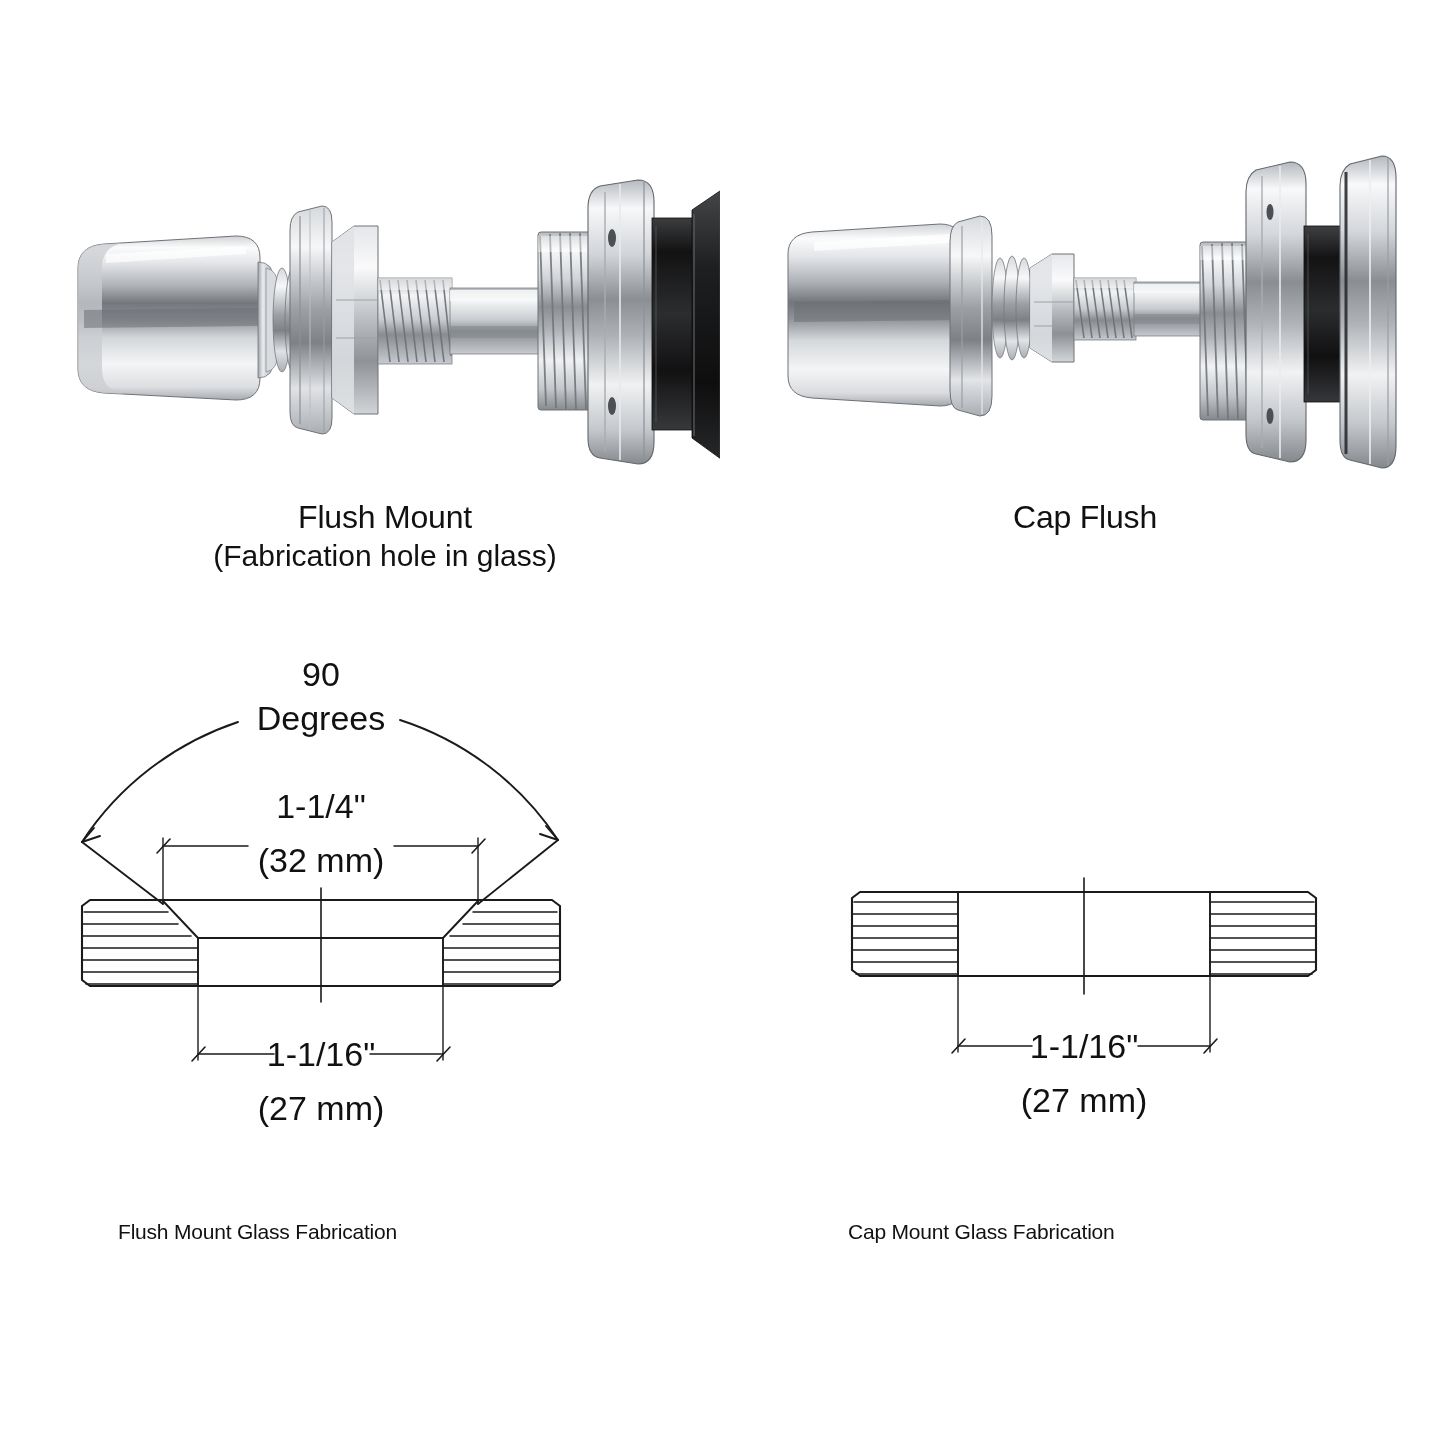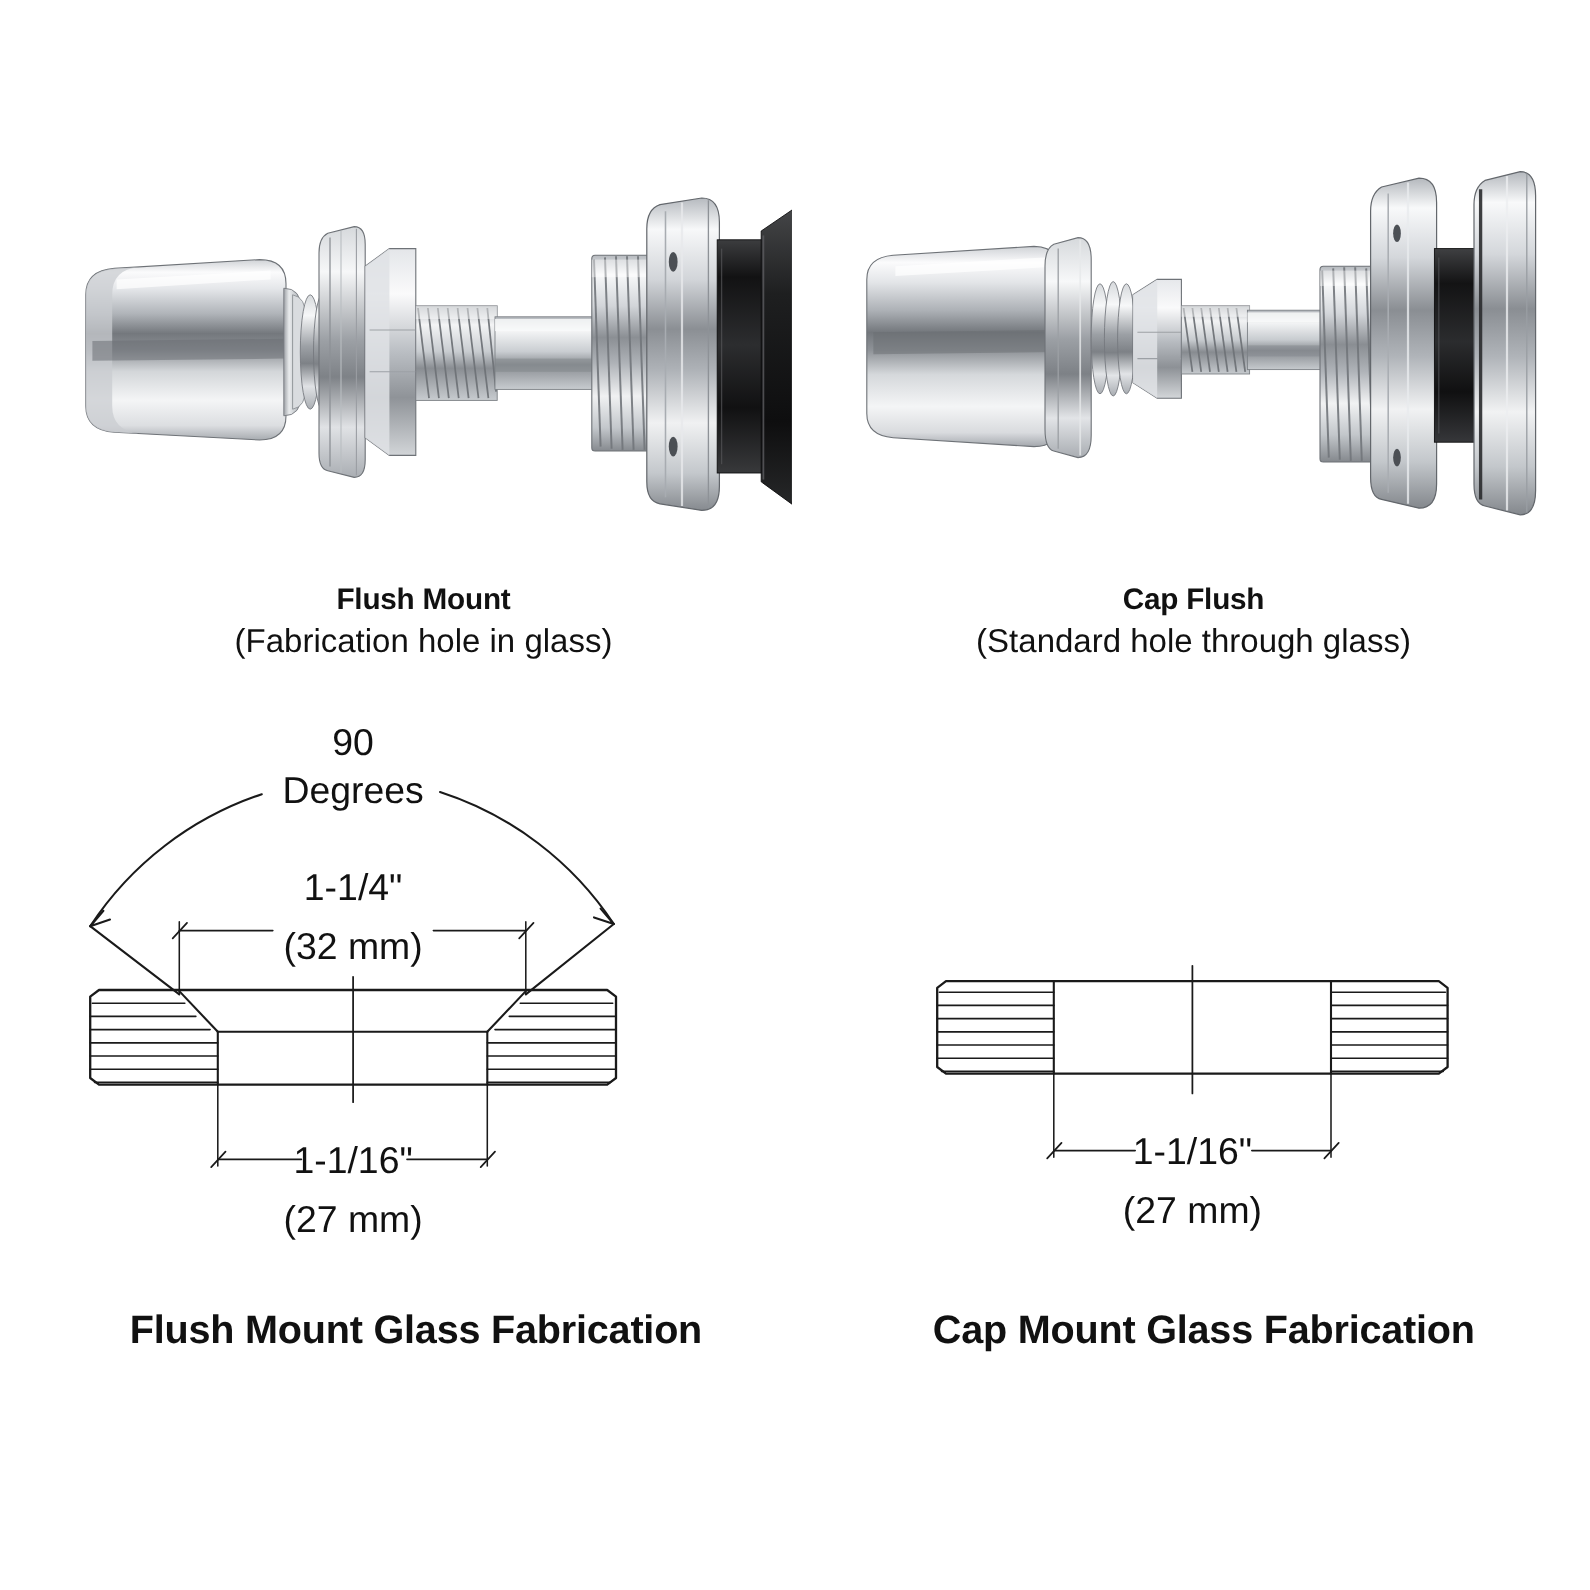--- a/index.html
+++ b/index.html
@@ -34,47 +34,47 @@
 
   
   .caption-block {
     position: absolute;
     text-align: center;
   }
   #caption-flush { left: 55px;  top: 498px; width: 660px; }
   #caption-cap   { left: 760px; top: 498px; width: 650px; }
 
   .caption-title {
-    font-size: 27px;
-    font-weight: bold;
+    font-size: 32px;
+    font-weight: normal;
     letter-spacing: -0.2px;
     line-height: 38px;
     white-space: nowrap;
-    margin-top: 28px;
   }
   .caption-sub {
     font-size: 30px;
     font-weight: normal;
     line-height: 40px;
     white-space: nowrap;
   }
 
   
   .fab-panel { position: absolute; }
   #fab-flush { left: 60px;  top: 650px; width: 620px; height: 500px; }
   #fab-cap   { left: 810px; top: 870px; width: 560px; height: 280px; }
   .fab-svg { display: block; width: 100%; height: 100%; overflow: visible; }
 
   
   .fab-caption {
     position: absolute;
-    font-size: 36px;
-    font-weight: bold;
+    font-size: 21px;
+    font-weight: normal;
     letter-spacing: -0.2px;
     white-space: nowrap;
+    margin-top: 32px;
   }
   #fab-caption-flush { left: 118px; top: 1188px; }
   #fab-caption-cap   { left: 848px; top: 1188px; }
 </style>
 </head>
 <body>
 
 <div class="stage">
 
   <div class="photo-panel" id="panel-flush">
@@ -365,21 +365,20 @@
     </svg>
   </div>
 
   <div class="caption-block" id="caption-flush">
     <div class="caption-title">Flush Mount</div>
     <div class="caption-sub">(Fabrication hole in glass)</div>
   </div>
 
   <div class="caption-block" id="caption-cap">
     <div class="caption-title">Cap Flush</div>
-    <div class="caption-sub">(Standard hole through glass)</div>
   </div>
 
   <div class="fab-panel" id="fab-flush">
     <svg class="fab-svg" viewBox="0 0 620 500" preserveAspectRatio="xMidYMid meet">
       <g fill="none" stroke="#1a1a1a" stroke-width="1.9" stroke-linecap="round" stroke-linejoin="round">
 
         <path d="M 22 192 A 300 300 0 0 1 178 72"></path>
         <path d="M 340 70 A 300 300 0 0 1 498 190"></path>
 
         <path d="M 22 192 L 40 186 M 22 192 L 34 178" stroke-width="1.9"></path>

